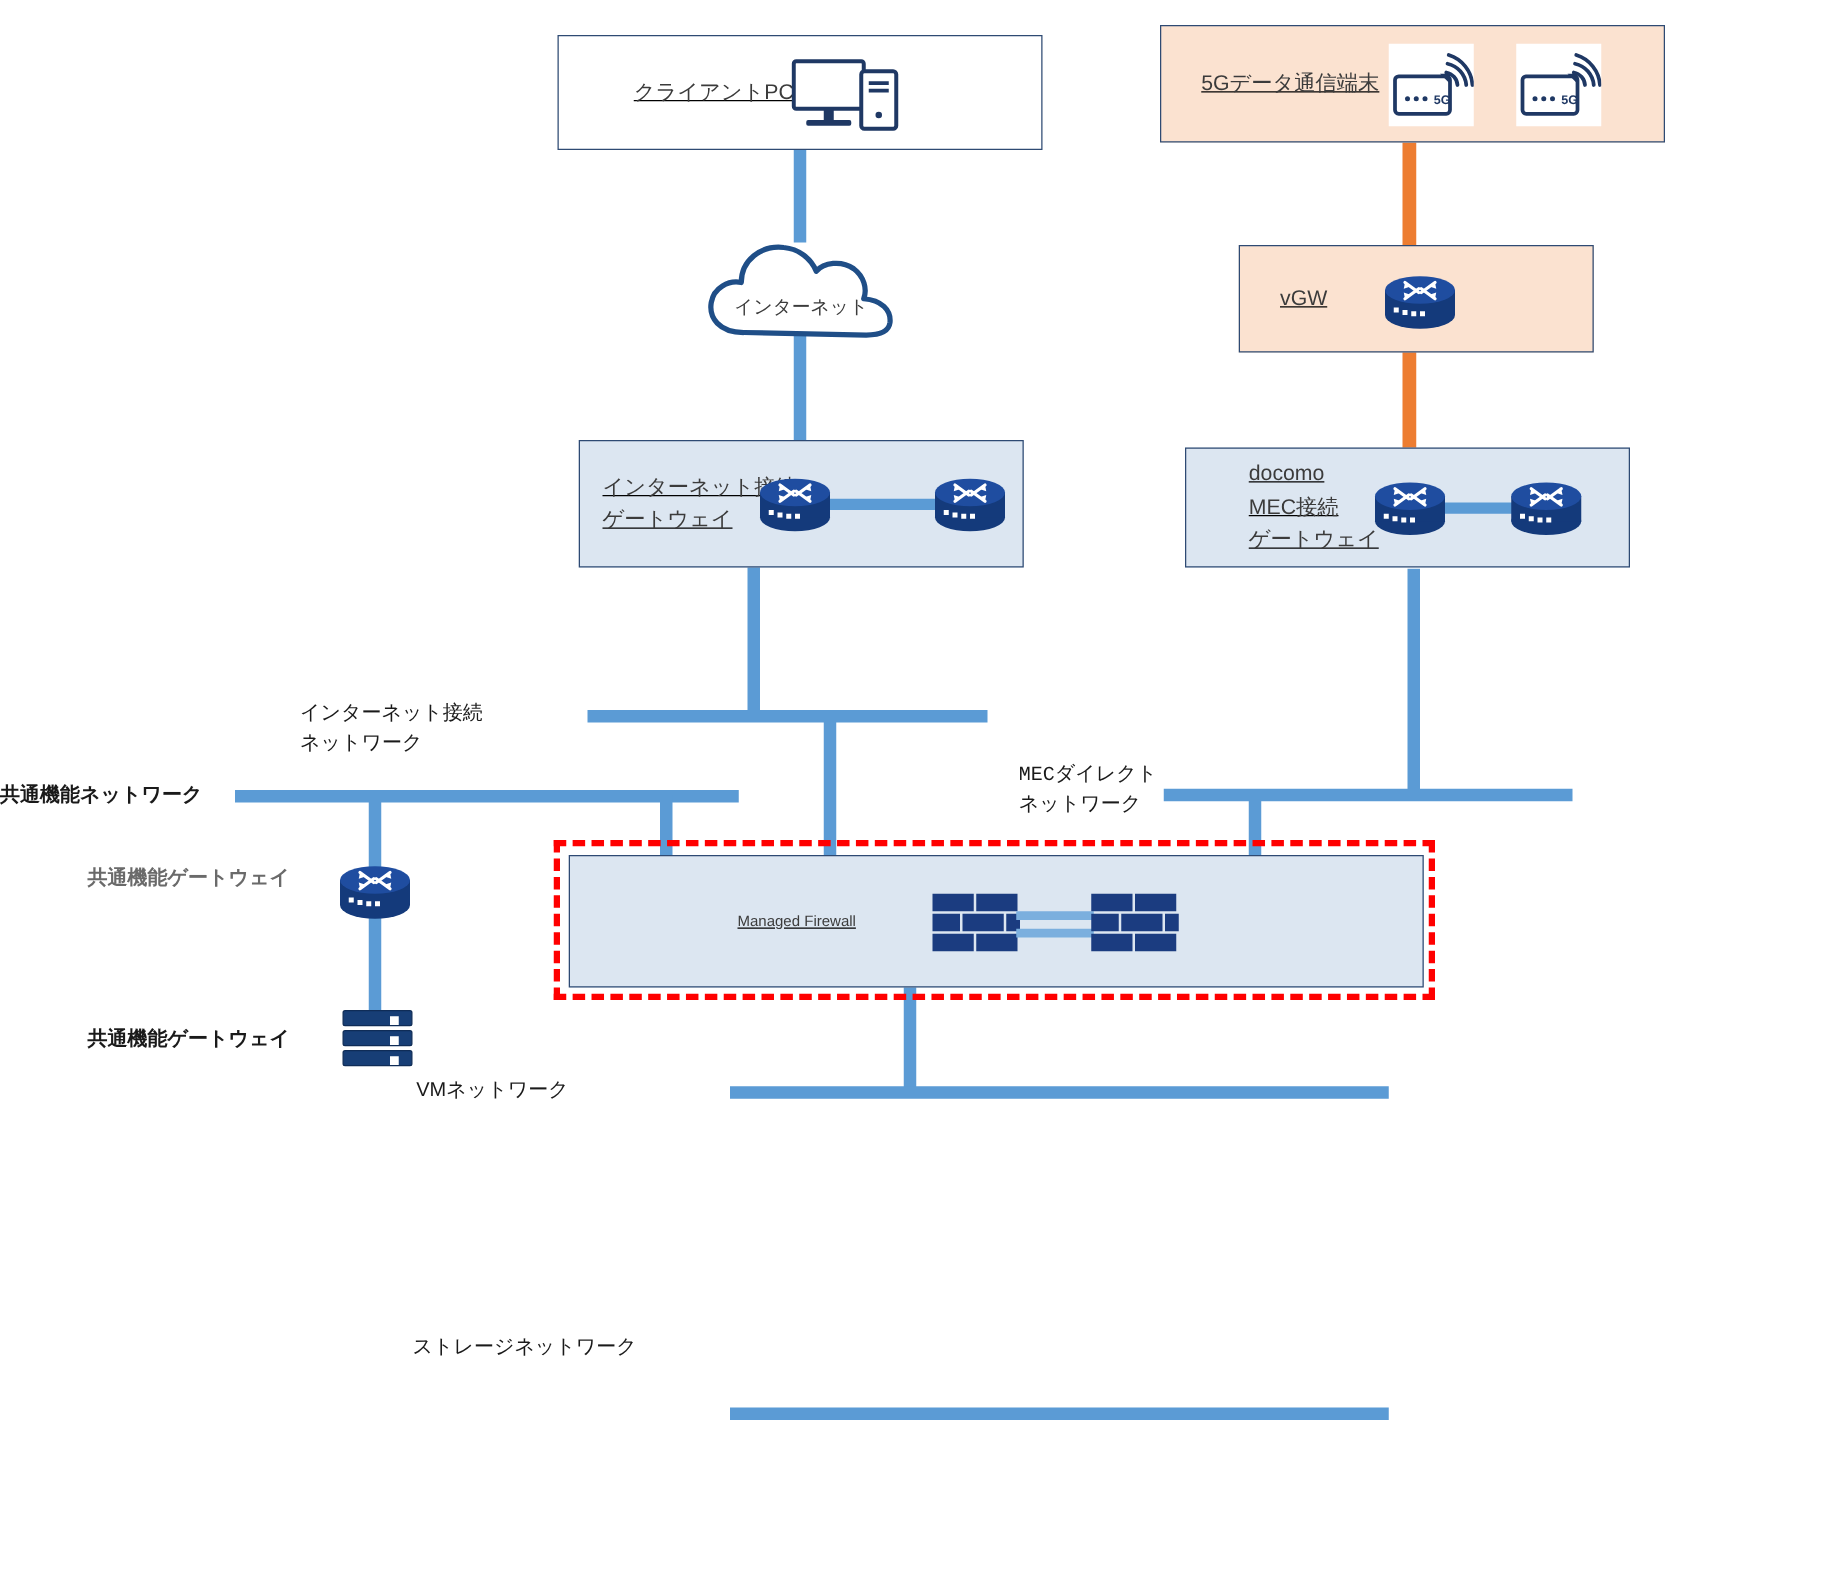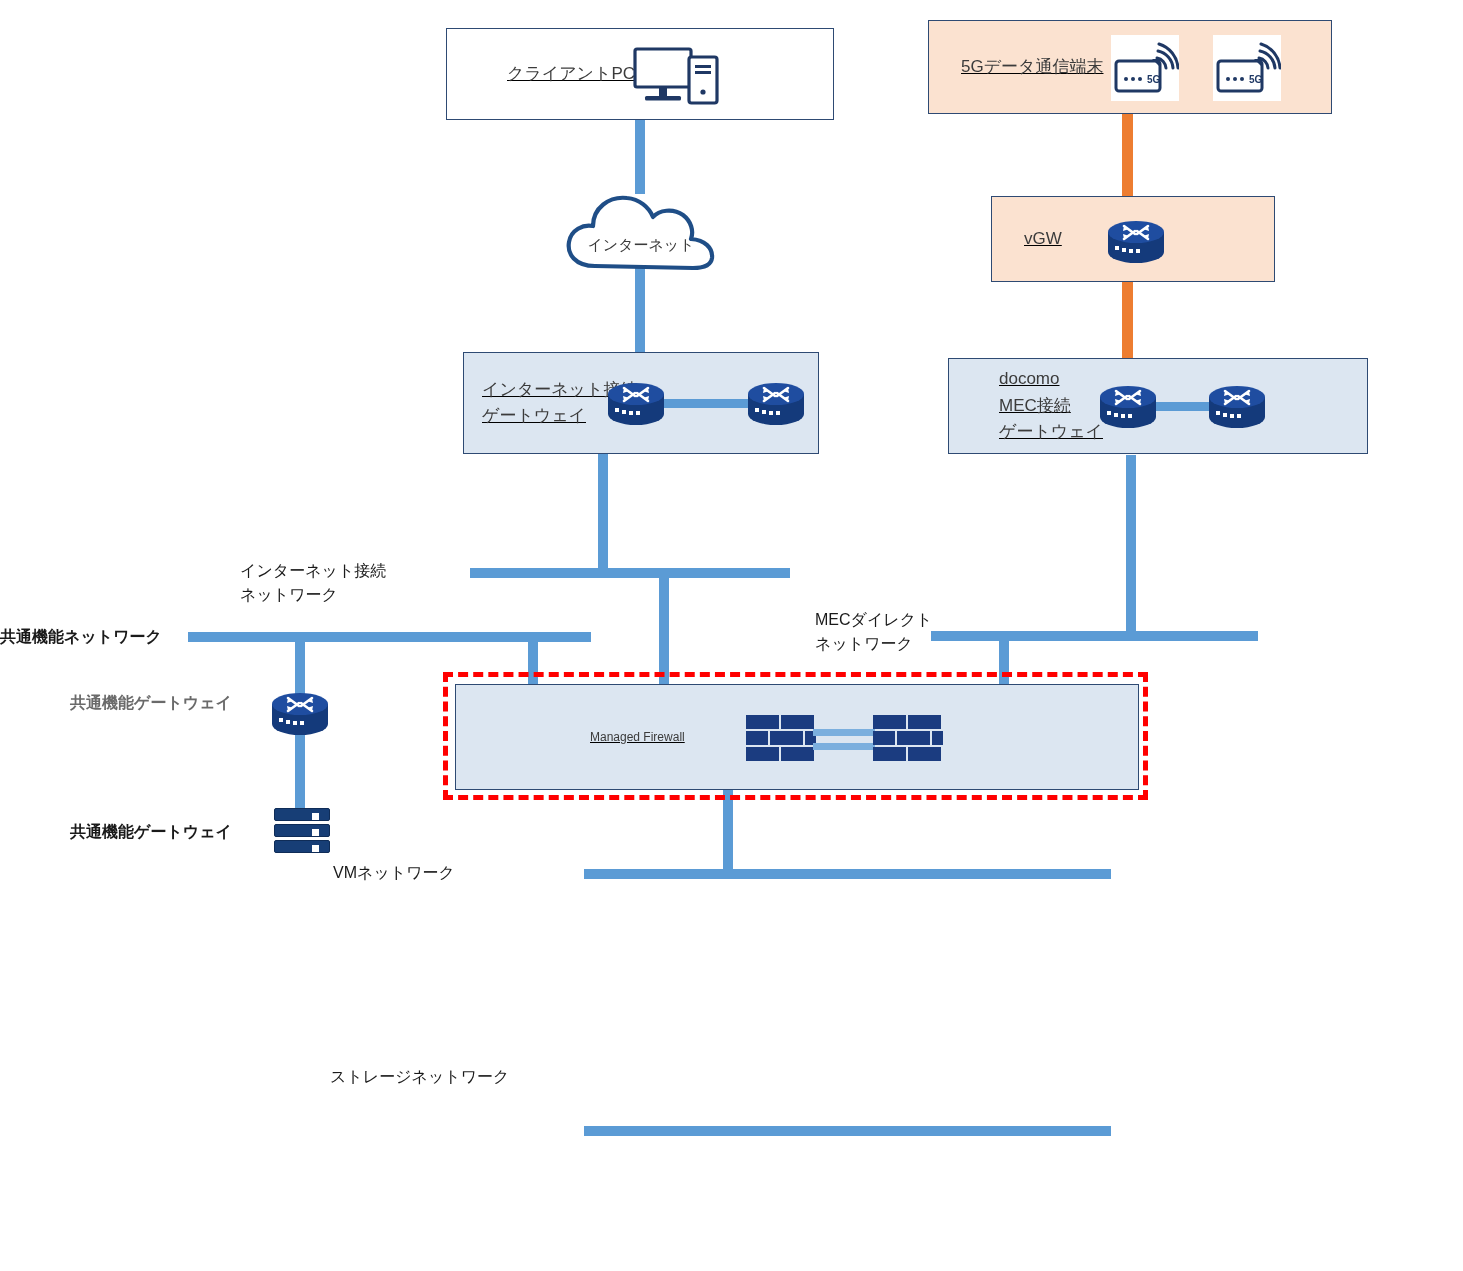--- a/index.html
+++ b/index.html
@@ -147,21 +147,21 @@
 
   <div class="line-h" style="left:584px; top:869px; width:527px; height:10px;"></div>
 
   <div class="line-h" style="left:584px; top:1126px; width:527px; height:10px;"></div>
 
   <div class="net-label right" style="left:240px; top:559px; width:220px;">インターネット接続
 ネットワーク</div>
 
   <div class="net-label bold right" style="left:0px; top:625px; width:178px;">共通機能ネットワーク</div>
 
-  <div class="net-label" style="left:815px; top:608px; width:200px;">MECダイレクト
+  <div class="net-label" style="left:815px; top:608px; width:200px;font-family:Liberation Mono, monospace;">MECダイレクト
 ネットワーク</div>
 
   <div class="net-label right" style="left:333px; top:861px; width:238px;">VMネットワーク</div>
 
   <div class="net-label right" style="left:330px; top:1066px; width:238px;font-family:Liberation Mono, monospace;">ストレージネットワーク</div>
 
   <div class="net-label gray right" style="left:70px; top:691px; width:190px;">共通機能ゲートウェイ</div>
 
   <div class="net-label bold right" style="left:70px; top:820px; width:190px;">共通機能ゲートウェイ</div>
 
@@ -281,21 +281,21 @@
         <path d="M22 12 l-1 5 l6 -2 z" fill="#ffffff"></path>
         <path d="M46 12 l1 5 l-6 -2 z" fill="#ffffff"></path>
         <rect x="13" y="32" width="4" height="4" fill="#ffffff"></rect>
         <rect x="20" y="34" width="4" height="4" fill="#ffffff"></rect>
         <rect x="27" y="35" width="4" height="4" fill="#ffffff"></rect>
         <rect x="34" y="35" width="4" height="4" fill="#ffffff"></rect>
       </svg>
     </div>
   </div>
 
-  <div class="box blue" style="left:948px; top:358px; width:420px; height:96px;">
+  <div class="box blue" style="left:948px; top:358px; width:356px; height:96px;">
     <div class="box-label" style="margin-left:50px;">docomo
 MEC接続
 ゲートウェイ</div>
     <div class="line-h" style="left:189px; top:43px; width:73px; height:9px;"></div>
     <div class="router" style="left:145px; top:20px;">
       <svg width="68" height="52" viewBox="0 0 68 52">
         <ellipse cx="34" cy="38" rx="28" ry="11" fill="#143A7B"></ellipse>
         <rect x="6" y="18" width="56" height="20" fill="#143A7B"></rect>
         <ellipse cx="34" cy="18" rx="28" ry="11" fill="#1F4DA0"></ellipse>
         <path d="M22 25 L33 17" stroke="#ffffff" stroke-width="2.6" stroke-linecap="round"></path>

